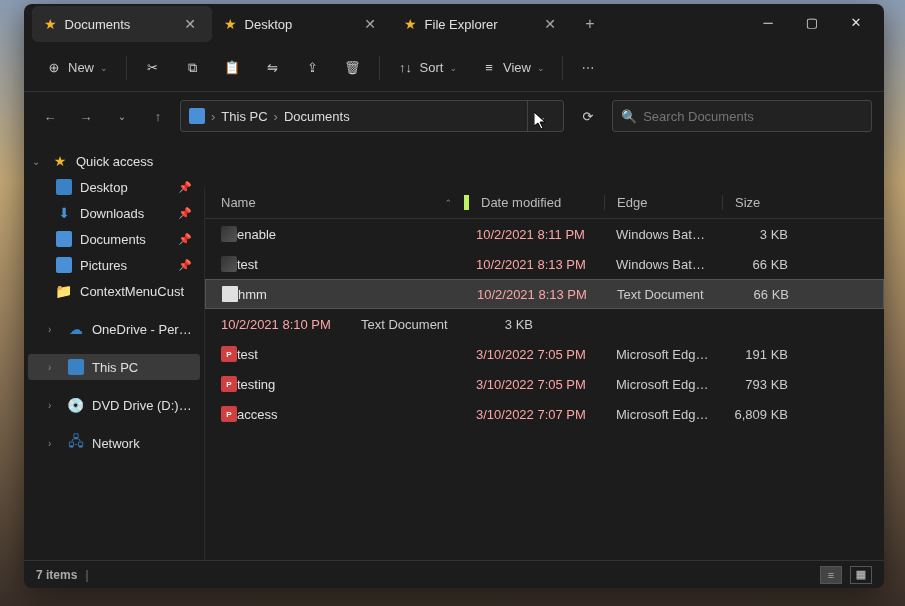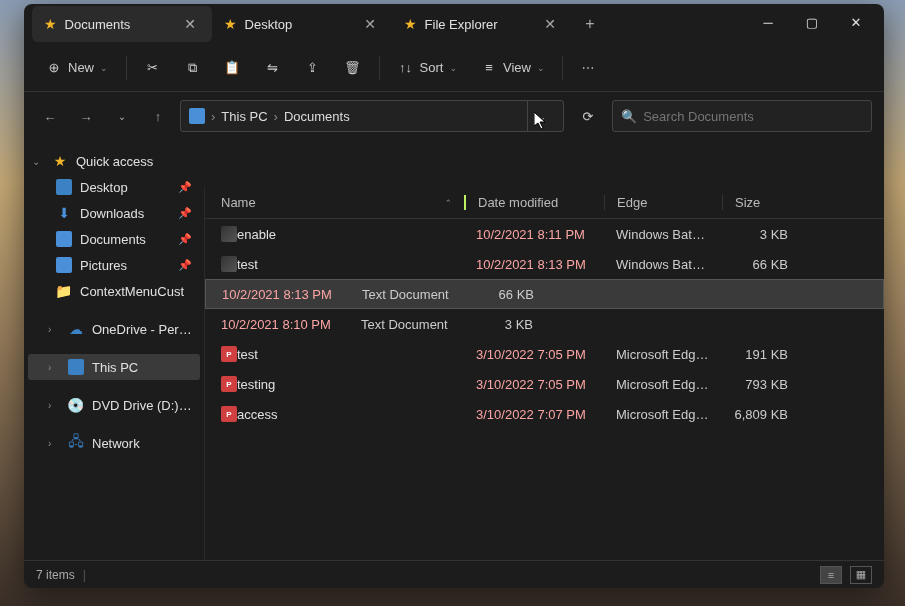--- a/index.html
+++ b/index.html
@@ -38,37 +38,37 @@
 .side-label { flex: 1; font-size: 13px; white-space: nowrap; overflow: hidden; text-overflow: ellipsis; }
 .side-pin { font-size: 11px; color: #666; }
 .side-item.sub { padding-left: 28px; }
 .side-item.sub2 { padding-left: 20px; }
 .side-item.top { padding-left: 4px; }
 .side-spacer { height: 12px; }
 .file-pane { flex: 1; display: flex; flex-direction: column; border-left: 1px solid #2a2a2a; margin-top: 47px; }
 .col-headers { display: flex; align-items: center; height: 32px; border-bottom: 1px solid #333; padding-left: 4px; }
 .col { padding: 0 12px; color: #bbb; font-size: 13px; cursor: pointer; display: flex; align-items: center; gap: 8px; }
 .col.name { width: 255px; }
-.col.date { width: 140px; border-left: 2px solid #bef264; }
+.col.date { width: 140px; border-left: 5px solid #bef264; }
 .col.type { width: 118px; border-left: 1px solid #333; }
 .col.size { width: 78px; border-left: 1px solid #333; }
 .sort-arrow { font-size: 9px; color: #888; margin-left: auto; }
 .file-list { flex: 1; overflow-y: auto; }
 .file-row { display: flex; align-items: center; height: 30px; padding-left: 4px; cursor: pointer; }
 .file-row.selected { background: #3a3a3a; border: 1px solid #555; }
 .cell { padding: 0 12px; font-size: 13px; white-space: nowrap; overflow: hidden; text-overflow: ellipsis; }
 .cell.name { width: 255px; display: flex; align-items: center; gap: 0; }
 .cell.date { width: 140px; color: #fca5a5; }
 .cell.type { width: 118px; color: #ccc; }
 .cell.size { width: 78px; text-align: right; color: #ccc; }
 .file-icon { width: 16px; height: 16px; display: inline-flex; align-items: center; justify-content: center; font-size: 13px; flex-shrink: 0; }
 .ico-bat { background: linear-gradient(135deg,#333,#555); border-radius: 2px; }
 .ico-txt { background: #e0e0e0; border-radius: 1px; }
 .ico-pdf { background: #d04040; border-radius: 2px; color: #fff; font-size: 8px; font-weight: bold; }
-.statusbar { height: 28px; display: flex; align-items: center; padding: 0 12px; border-top: 1px solid #333; font-size: 12px; color: #aaa; gap: 8px; }
+.statusbar { height: 28px; display: flex; align-items: center; padding: 0 12px; border-top: 1px solid #333; font-size: 12px; color: #aaa; gap: 8px; font-weight: bold; }
 .statusbar .spacer { flex: 1; }
 .view-toggle { width: 22px; height: 18px; border: 1px solid #555; display: flex; align-items: center; justify-content: center; cursor: pointer; font-size: 11px; }
 .view-toggle.active { background: #444; }
 .star { color: #f0b429; }
 .cursor { position: absolute; top: 112px; left: 534px; width: 14px; height: 18px; pointer-events: none; }
 </style>
 </head>
 <body>
 
 <div class="window">
@@ -248,20 +248,24 @@
           <div class="file-row">
             <div class="cell name">
               <span class="file-icon ico-bat"></span>
               <span>test</span>
             </div>
             <div class="cell date">10/2/2021 8:13 PM</div>
             <div class="cell type">Windows Batch File</div>
             <div class="cell size">66 KB</div>
           </div>
           <div class="file-row selected">
+            <div class="cell name">
+              <span class="file-icon ico-txt"></span>
+              <span>hmm</span>
+            </div>
             <div class="cell date">10/2/2021 8:13 PM</div>
             <div class="cell type">Text Document</div>
             <div class="cell size">66 KB</div>
           </div>
           <div class="file-row">
             <div class="cell date">10/2/2021 8:10 PM</div>
             <div class="cell type">Text Document</div>
             <div class="cell size">3 KB</div>
           </div>
           <div class="file-row">

